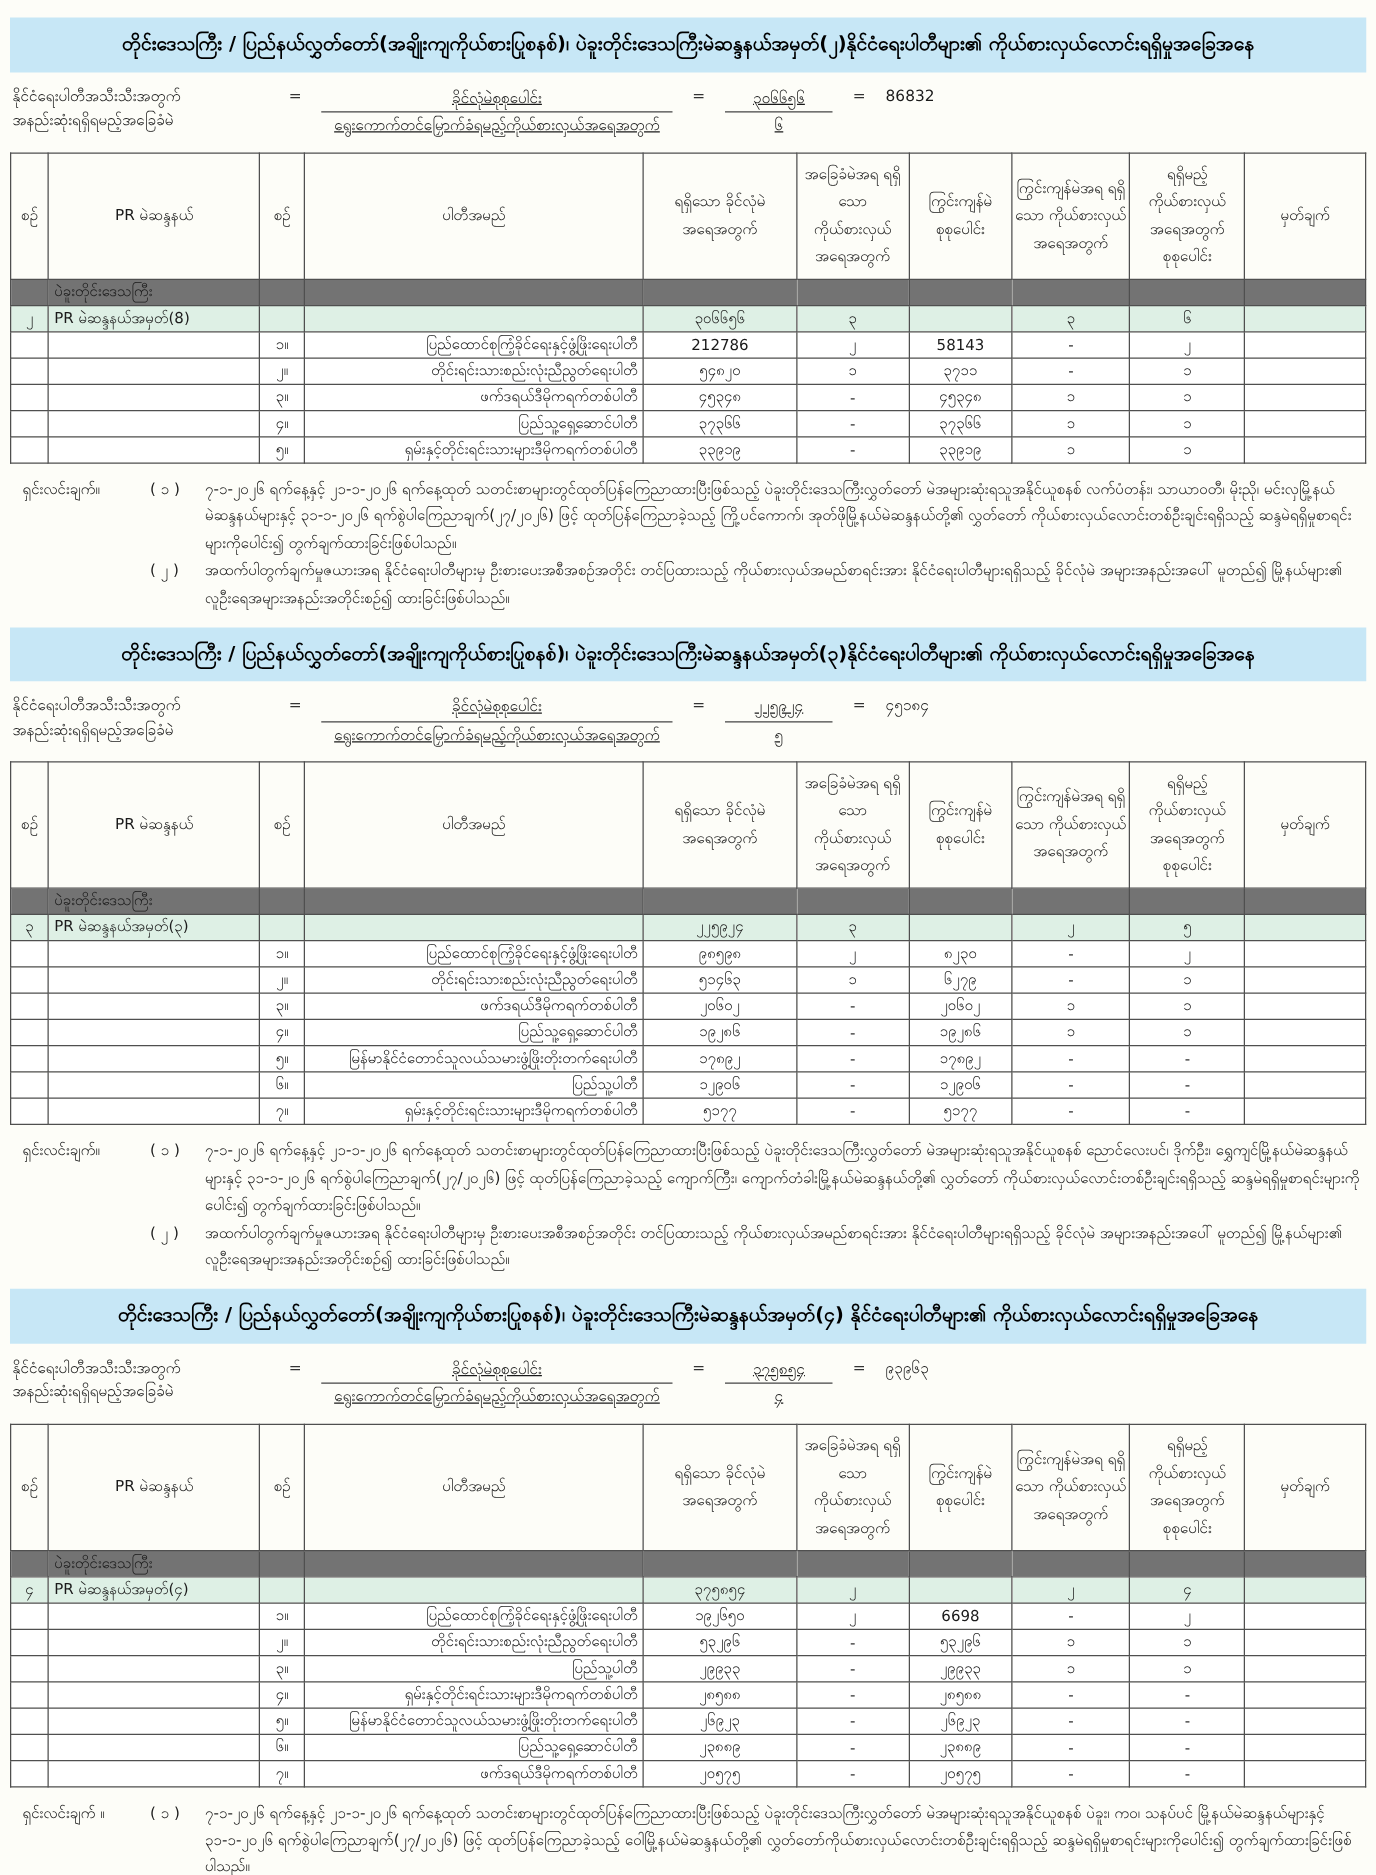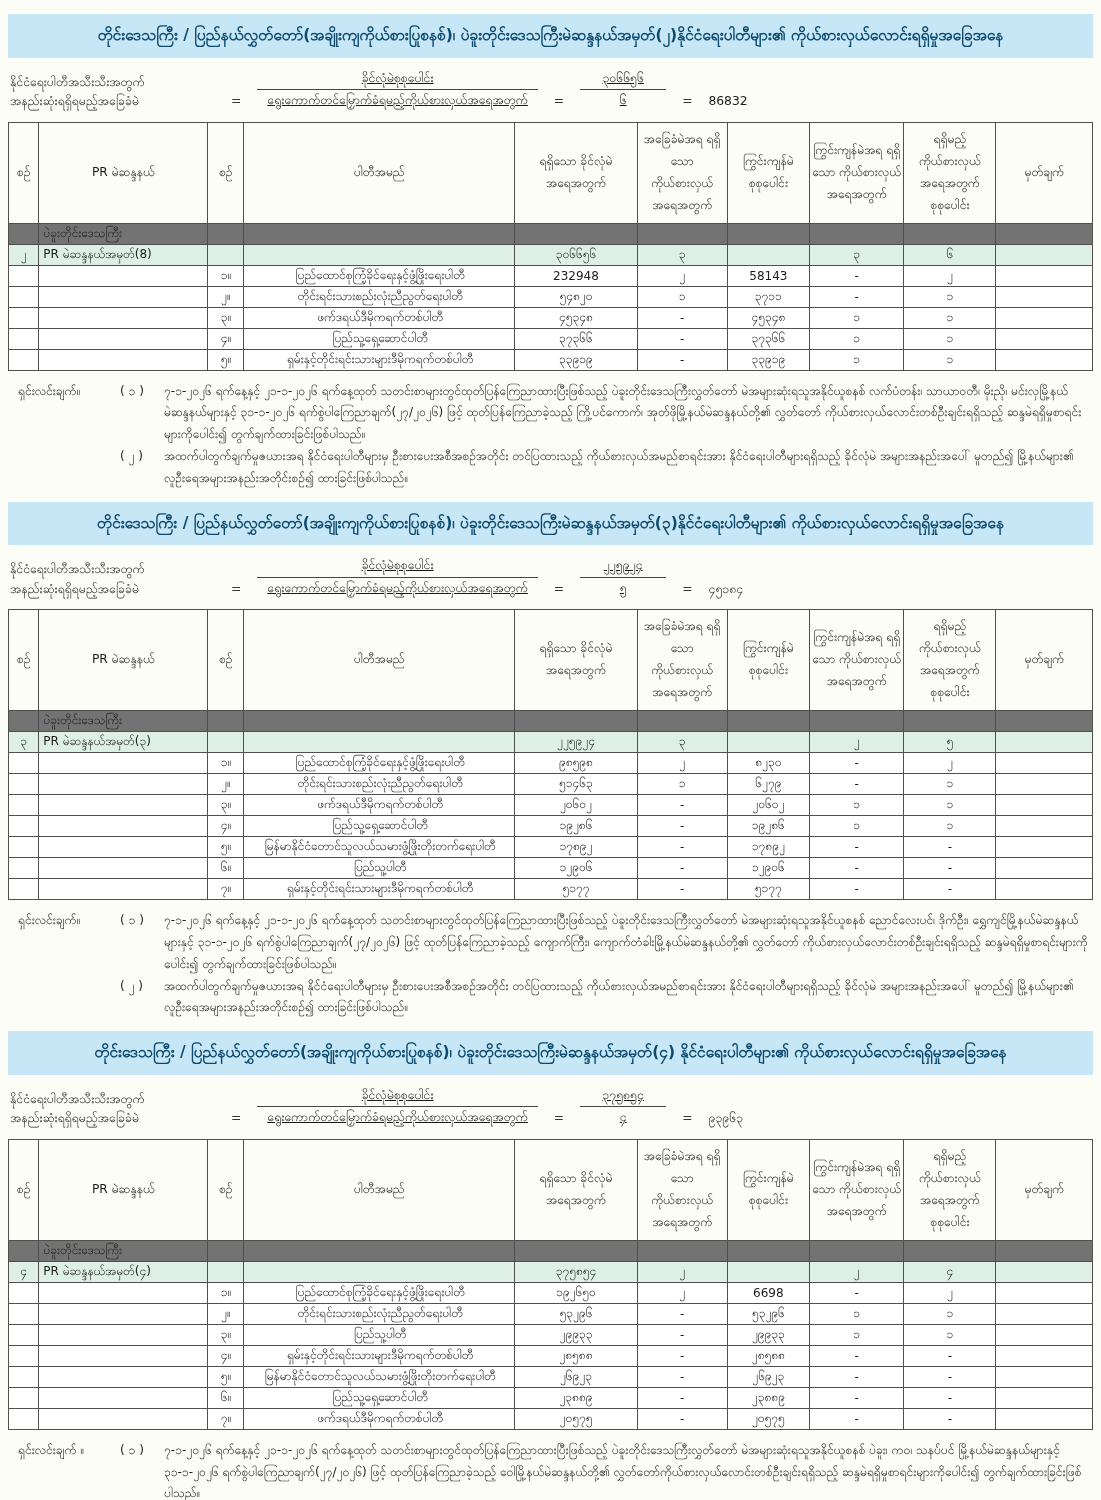--- a/index.html
+++ b/index.html
@@ -7,27 +7,27 @@
   body {
     width:1101px; min-height:1500px;
     background:#fdfdf8;
     font-family:"DejaVu Sans","Liberation Sans",sans-serif;
     color:#1b1b1b;
     position:relative;
   }
   .page { padding:8px 8px 0 8px; }
   .section { margin-bottom:10px; }
   .title-bar {
-    background:#c7e7f6; color:#0c4a6e;
+    background:#c7e7f6; color:#000000;
     font-weight:bold; text-align:center;
     font-size:15.5px; line-height:1.65;
     padding:9px 10px; margin-bottom:4px;
   }
   .formula {
-    display:flex; align-items:flex-end;
+    display:flex; align-items:flex-start;
     padding:6px 0 10px 2px; font-size:12.3px; line-height:1.6;
   }
   .formula .lhs { width:205px; }
   .formula .eq { padding:0 16px; color:#333; }
   .frac { text-align:center; display:inline-block;text-decoration:underline; }
   .frac .den { border-top:1.3px solid #444; }
   .frac.words .num, .frac.words .den { padding:1px 10px; }
   .frac.nums { min-width:86px; }
   .frac.nums .num, .frac.nums .den { padding:1px 18px; }
   .result-group { display:flex; align-items:center; }
@@ -35,21 +35,21 @@
   th, td {
     border:1px solid #4f4f4f;
     font-size:12px; font-weight:normal;
     padding:1px 4px; overflow:hidden;
   }
   thead th { text-align:center; vertical-align:middle; line-height:1.8; padding:6px 2px; height:98px; font-size:12.2px; }
   .region-row td { background:#737373; height:20px; }
   .summary-row td { background:#def0e5; height:21px; }
   .data-row td { height:20px; background:#fff; }
   .c { text-align:center; }
-  .party-cell { text-align:center; padding-left:6px; }
+  .party-cell { text-align:right; padding-left:6px; }
   .notes {
     padding:10px 4px 2px 10px;
     font-size:12.1px; line-height:1.8;
   }
   .note-line { display:grid; grid-template-columns:94px 36px 1fr; column-gap:8px; }
   .note-num { white-space:nowrap; }
   .note-text { text-align:left; }
   .top-marks { height:6px; overflow:hidden; color:#555; font-size:7px; padding-left:14px; line-height:6px; }
 </style>
 </head>
@@ -132,21 +132,21 @@
           <td class="c">၆</td>
           <td></td>
         </tr>
       </tbody>
       <tbody>
   <tr class="data-row">
     <td></td>
     <td></td>
     <td class="c">၁။</td>
     <td class="party-cell">ပြည်ထောင်စုကြံ့ခိုင်ရေးနှင့်ဖွံ့ဖြိုးရေးပါတီ</td>
-    <td class="c">232948</td>
+    <td class="c">212786</td>
     <td class="c">၂</td>
     <td class="c">58143</td>
     <td class="c">-</td>
     <td class="c">၂</td>
     <td></td>
   </tr>
 
   <tr class="data-row">
     <td></td>
     <td></td>

